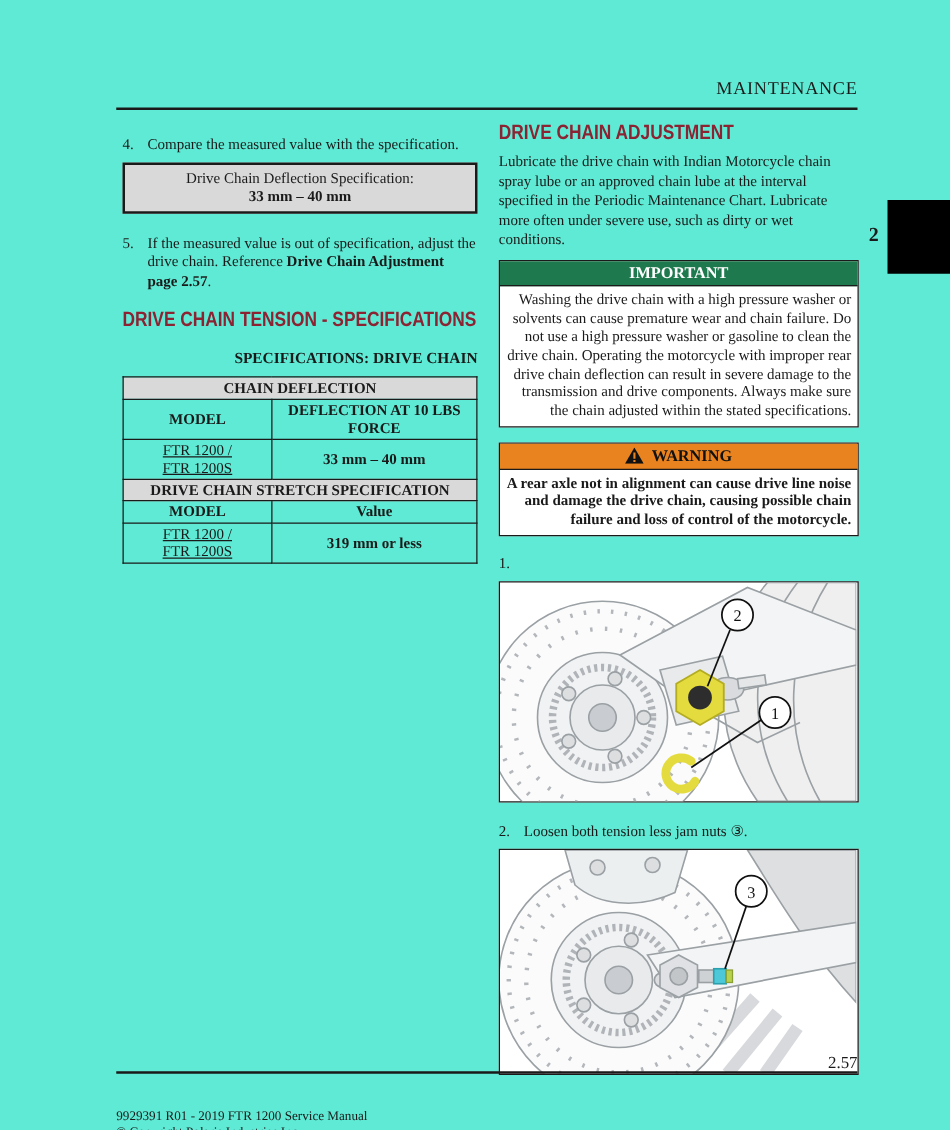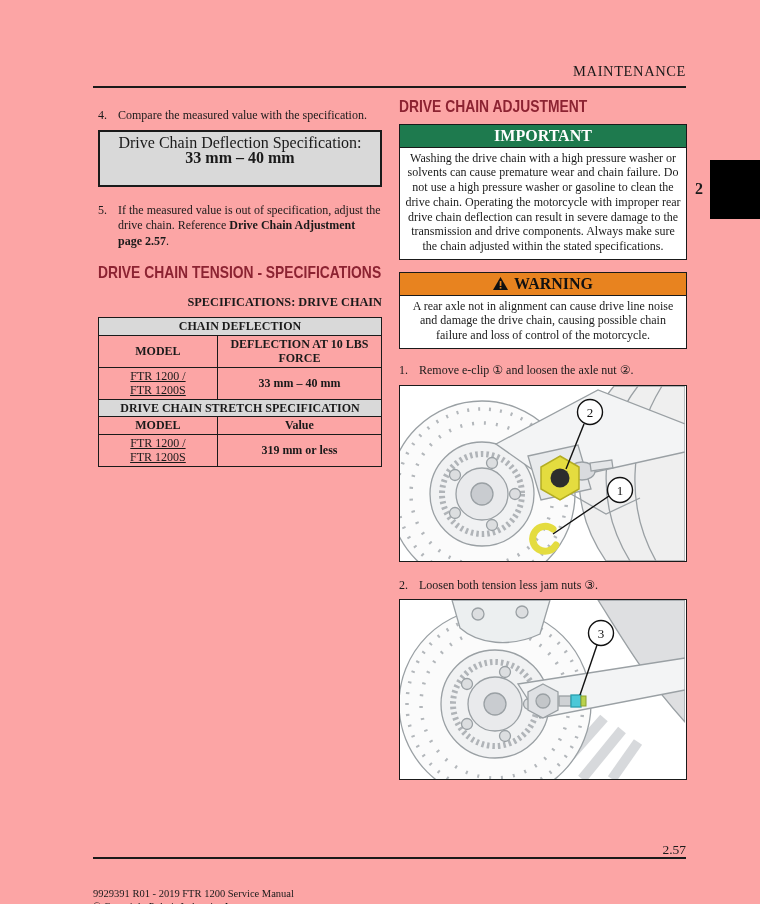--- a/index.html
+++ b/index.html
@@ -1,16 +1,16 @@
 <!DOCTYPE html>
 <html><head>
 <meta charset="utf-8">
 <style>
   html,body{margin:0;padding:0;background:#fff;}
-  .page{position:relative;width:760px;height:904px;background:#fca5a5;overflow:hidden;
+  .page{position:relative;width:760px;height:904px;background:#5eead4;overflow:hidden;
         font-family:"Liberation Serif","DejaVu Sans",serif;color:#1a1a1a;}
 
   
   .masthead{position:absolute;top:63px;right:74px;font-size:14.5px;letter-spacing:.6px;}
   .hrule{position:absolute;left:93px;width:593px;height:2px;background:#1a1a1a;}
   .rule-top{top:86px;}
   .rule-bottom{top:857px;}
   .chapter-tab{position:absolute;top:160px;right:0;width:50px;height:59px;background:#000;}
   .chapter-num{position:absolute;top:180px;right:57px;font-size:16px;font-weight:bold;}
   .footer-left{position:absolute;left:93px;top:887px;font-size:10.5px;line-height:13px;}
@@ -22,42 +22,42 @@
 
   .body-text{font-size:12px;line-height:15.6px;}
   .step{display:flex;gap:7px;font-size:12px;line-height:15.6px;}
   .step .num{min-width:13px;}
 
   .section-heading{font-family:"Liberation Sans",sans-serif;font-weight:bold;font-size:16.5px;
         color:#8C2332;transform:scaleX(0.84);transform-origin:left center;white-space:nowrap;}
 
   
   .spec-box{margin-top:6px;border:2px solid #1a1a1a;background:#D9D9D9;text-align:center;
-        padding:3px 6px 20px;font-size:16px;line-height:15px;}
+        padding:3px 6px 4px;font-size:12px;line-height:15px;}
   .spec-box .b{font-weight:bold;}
 
   
   .tbl-title{margin-top:13px;text-align:right;font-weight:bold;font-size:12.3px;}
   table.specs{margin-top:7px;width:100%;border-collapse:collapse;font-size:12px;}
   table.specs td{border:1.4px solid #1a1a1a;text-align:center;vertical-align:middle;
         padding:1px 4px;line-height:14.5px;}
   table.specs .sect{background:#D9D9D9;font-weight:bold;}
   table.specs .hdr{font-weight:bold;}
   table.specs .model{width:42%;white-space:pre-line;text-decoration:underline;}
   table.specs .val{font-weight:bold;}
   table.specs .tall{height:32px;}
 
   
   .notice{margin-top:8px;border:1.6px solid #1a1a1a;background:#fff;}
-  .notice-head{text-align:center;font-weight:bold;font-size:16px;padding:1.5px 0 2px;
+  .notice-head{text-align:center;font-weight:bold;font-size:13px;padding:1.5px 0 2px;
         border-bottom:1.4px solid #1a1a1a;display:flex;justify-content:center;align-items:center;gap:6px;}
   .head-important{background:#1E7A4E;color:#ffffff;}
   .head-warning{background:#E8831F;color:#111;}
-  .notice-body{padding:3px 5px 5px;font-size:12px;line-height:14.8px;text-align:center;}
-  .notice-body.bold{font-weight:normal;}
+  .notice-body{padding:3px 5px 5px;font-size:12px;line-height:14.8px;text-align:right;}
+  .notice-body.bold{font-weight:bold;}
 
   
   .figure{margin-top:6px;border:1.6px solid #1a1a1a;background:#fff;}
   .figure svg{display:block;}
 
   .mt16{margin-top:16px;} .mt14{margin-top:14px;} .mt12{margin-top:12px;} .mt6{margin-top:6px;}
 </style>
 </head>
 <body>
 
@@ -116,20 +116,21 @@
           <td class="val">319 mm or less</td>
         </tr>
       </tbody>
     </table>
   </div>
 
   <div class="col-right">
 
     <div class="section-heading">DRIVE CHAIN ADJUSTMENT</div>
 
+    <div class="body-text mt6">Lubricate the drive chain with Indian Motorcycle chain spray lube or an approved chain lube at the interval specified in the Periodic Maintenance Chart. Lubricate more often under severe use, such as dirty or wet conditions.</div>
 
     <div class="notice">
       <div class="notice-head head-important">IMPORTANT</div>
       <div class="notice-body">Washing the drive chain with a high pressure washer or solvents can cause premature wear and chain failure. Do not use a high pressure washer or gasoline to clean the drive chain. Operating the motorcycle with improper rear drive chain deflection can result in severe damage to the transmission and drive components. Always make sure the chain adjusted within the stated specifications.</div>
     </div>
 
     <div class="notice mt12">
       <div class="notice-head head-warning">
         <span style="display:inline-flex;">
           <svg width="15" height="13" viewBox="0 0 15 13">
@@ -138,21 +139,20 @@
             <rect x="6.7" y="10" width="1.7" height="1.6" fill="#E8831F"></rect>
           </svg>
         </span>
         <span>WARNING</span>
       </div>
       <div class="notice-body bold">A rear axle not in alignment can cause drive line noise and damage the drive chain, causing possible chain failure and loss of control of the motorcycle.</div>
     </div>
 
     <div class="step mt14">
       <span class="num">1.</span>
-      <span>Remove e-clip ① and loosen the axle nut ②.</span>
     </div>
 
     <div class="figure">
       <svg width="285" height="175" viewBox="0 0 285 175">
         <g stroke="#9aa0a4" stroke-width="1.3" fill="none">
 
           <path d="M214,0 C170,52 168,120 206,175 L285,175 L285,0 Z" fill="#efefef"></path>
           <path d="M238,0 C198,52 196,120 230,175"></path>
           <path d="M262,0 C228,55 226,122 256,175"></path>
 

